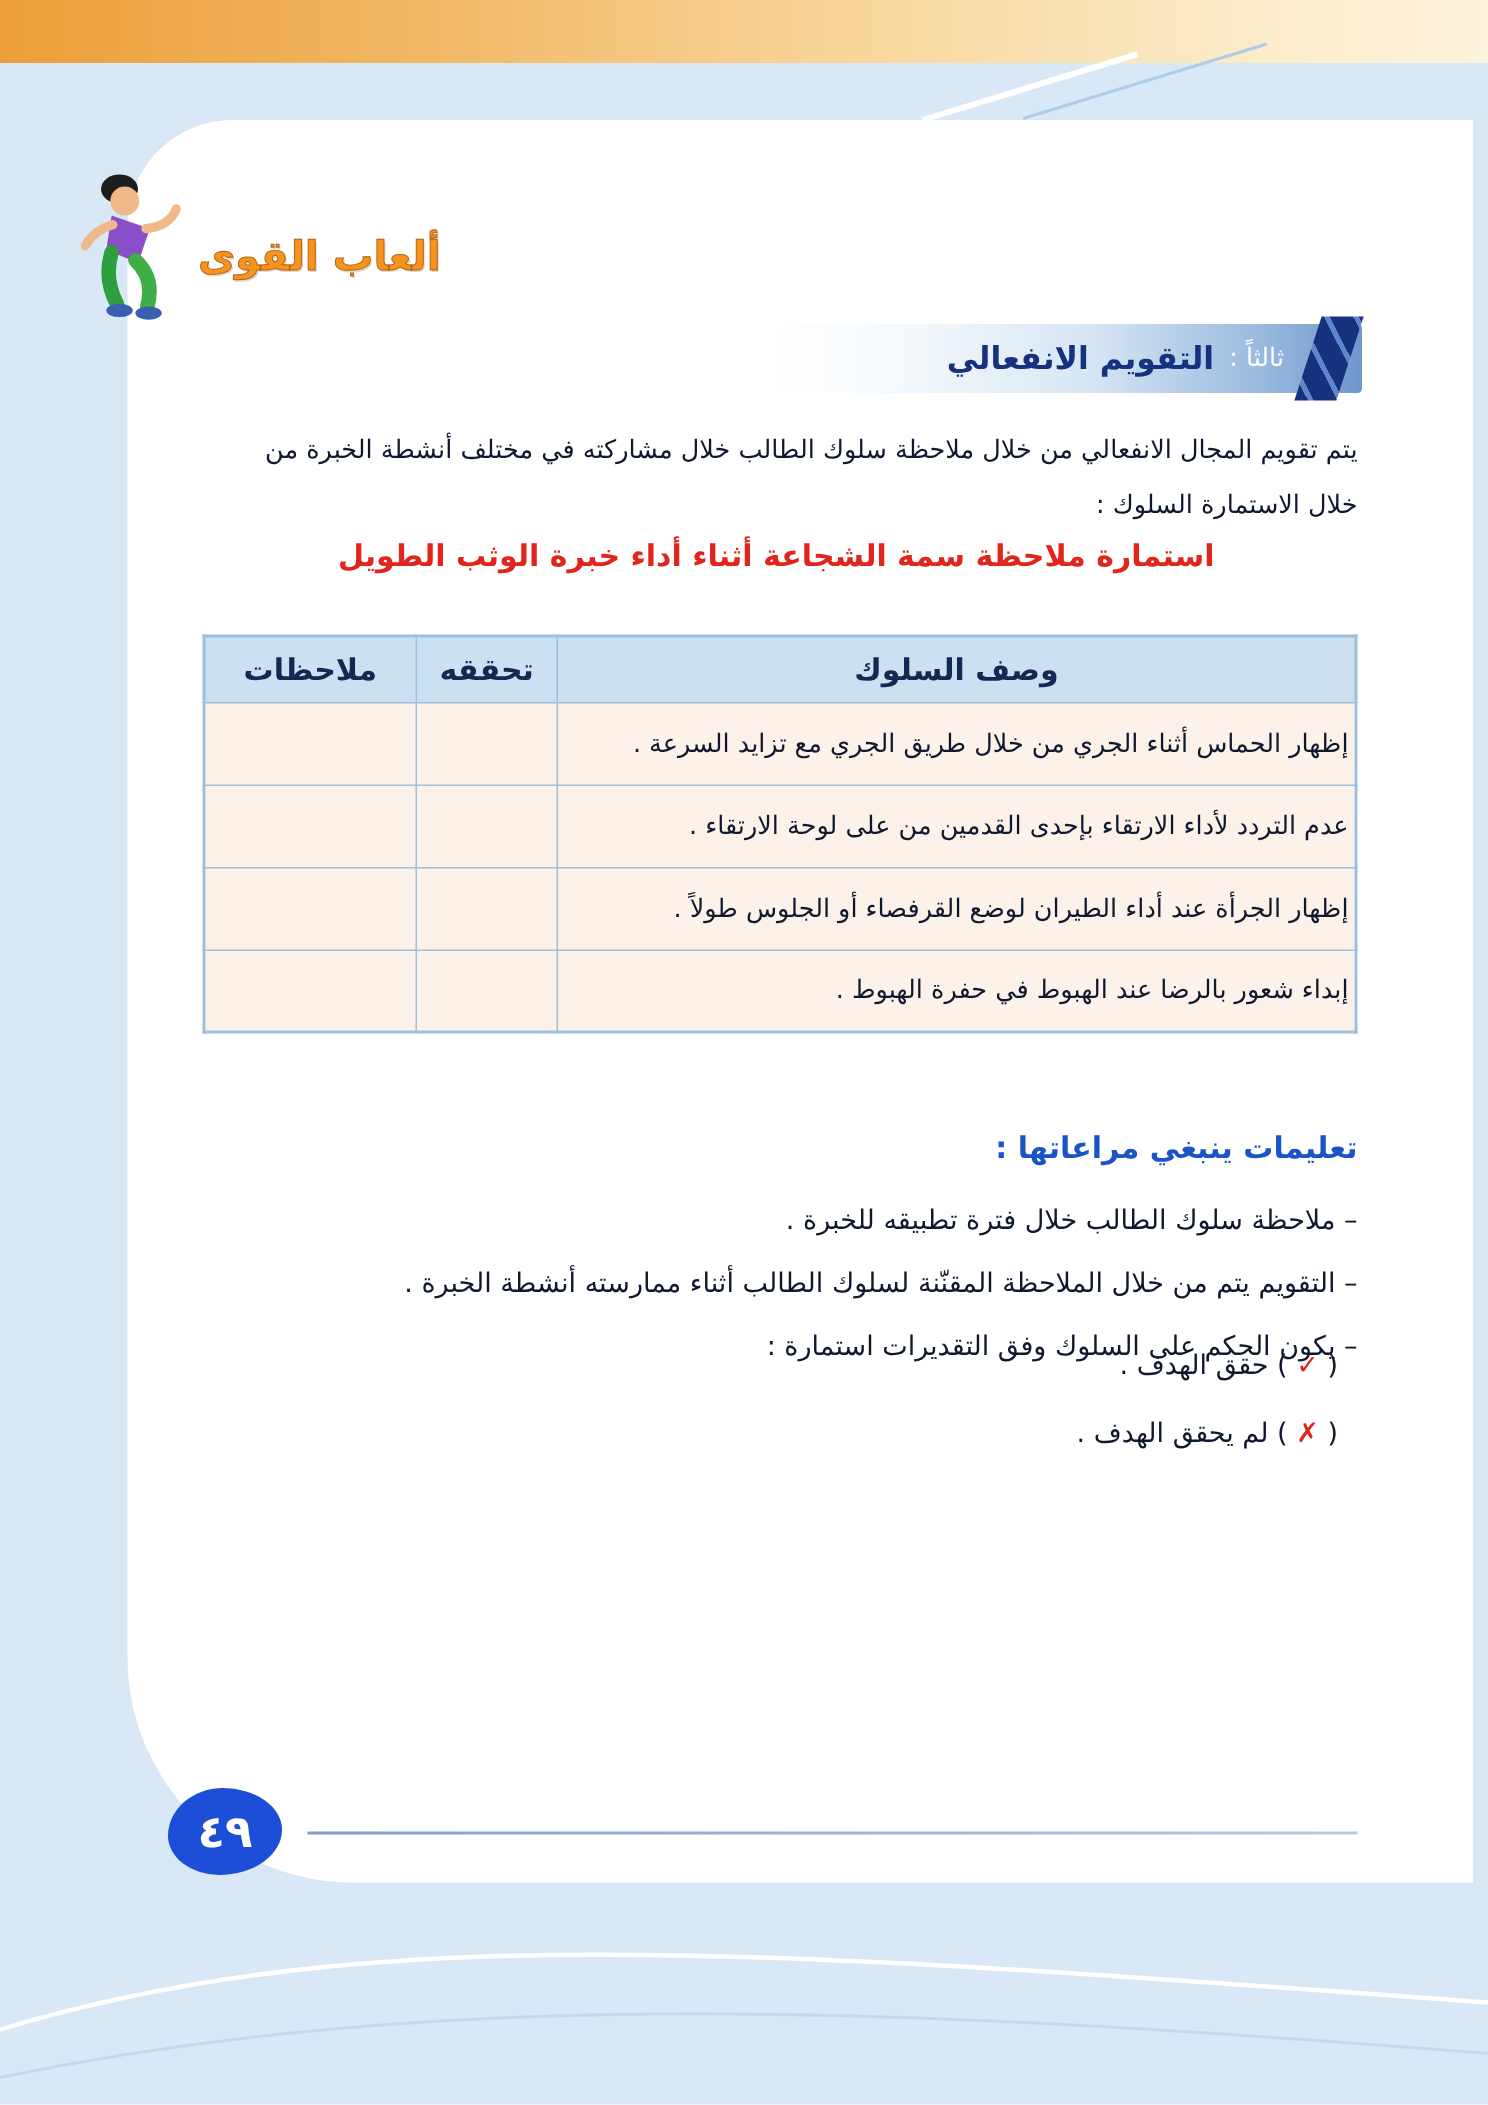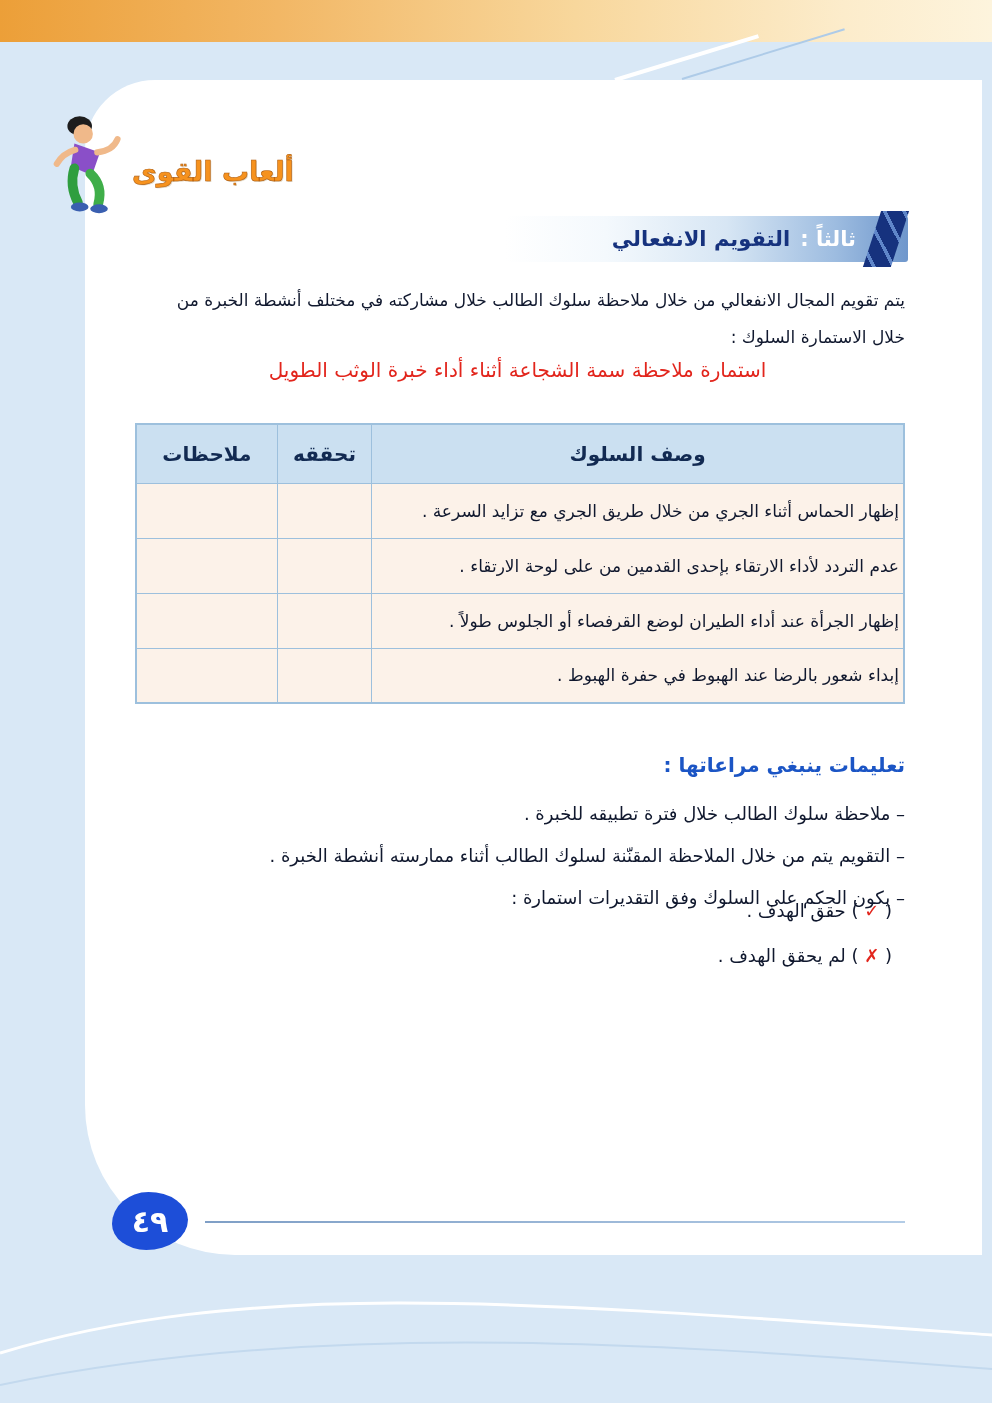--- a/index.html
+++ b/index.html
@@ -36,49 +36,49 @@
   }
   
   .banner {
     position:absolute; left:505px; top:216px; width:403px; height:46px;
     direction:rtl;
     background:linear-gradient(270deg,#6f97cc 0%,#9dbce0 18%,#d7e6f4 45%,#f4f9fd 75%,#ffffff 100%);
     display:flex; align-items:center; gap:10px;
     padding-right:52px;
     border-radius:3px;
   }
-  .banner-prefix { color:#ffffff; font-weight:bold; font-size:21px; white-space:nowrap; }
+  .banner-prefix { color:#ffffff; font-weight:normal; font-size:17px; white-space:nowrap; }
   .banner-title  { color:#16327e; font-weight:bold; font-size:21px; white-space:nowrap; }
   .ribbon {
     position:absolute; right:8px; top:-5px; width:28px; height:56px;
     transform:skewX(-18deg);
     background:repeating-linear-gradient(50deg,#16327e 0 7px,#5f86c9 7px 10px,#16327e 10px 15px);
   }
   
   .intro {
     position:absolute; right:87px; left:130px; top:282px;
     direction:rtl; text-align:right;
     font-size:17px; line-height:37px;
   }
   .intro-line { white-space:nowrap; }
   
   .form-title {
     position:absolute; right:87px; left:130px; top:358px;
     direction:rtl; text-align:center;
-    color:#e2251c; font-weight:normal; font-size:20px; white-space:nowrap;
+    color:#e2251c; font-weight:bold; font-size:20px; white-space:nowrap;
   }
   
   .obs-table {
     position:absolute; left:135px; top:423px; width:770px;
     border-collapse:collapse; direction:rtl;
     border:2px solid #9dc0dd;
   }
   .obs-table th {
     background:#cbe0f1; border:1px solid #9dc0dd;
-    height:59px; font-size:20px; font-weight:bold; color:#122a52; text-align:center;
+    height:44px; font-size:20px; font-weight:bold; color:#122a52; text-align:center;
   }
   .obs-table td {
     background:#fcf2e9; border:1px solid #9dc0dd;
     height:55px; font-size:17px; color:#10182e;
   }
   .obs-table td.behavior { text-align:right; padding-right:4px; white-space:nowrap; }
   
   .inst-heading {
     position:absolute; right:87px; top:722px;
     direction:rtl; color:#1b55c5; font-weight:bold; font-size:20px; white-space:nowrap;margin-top:31px;

